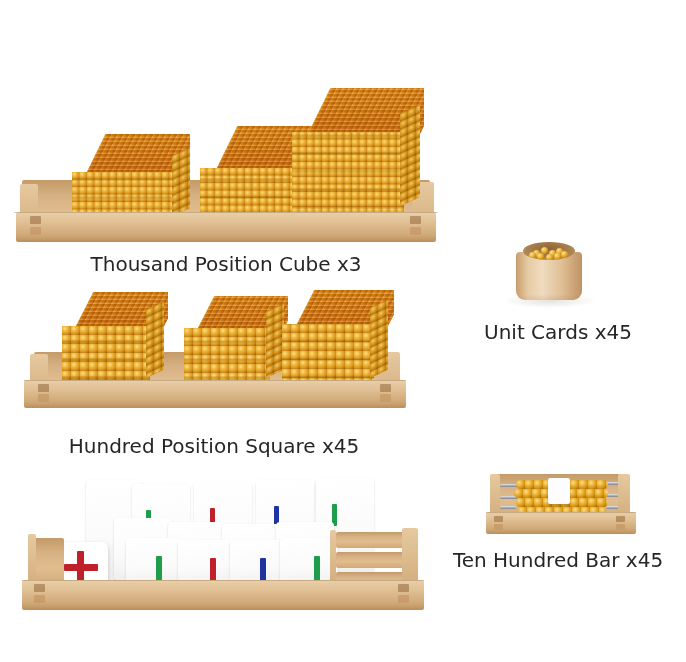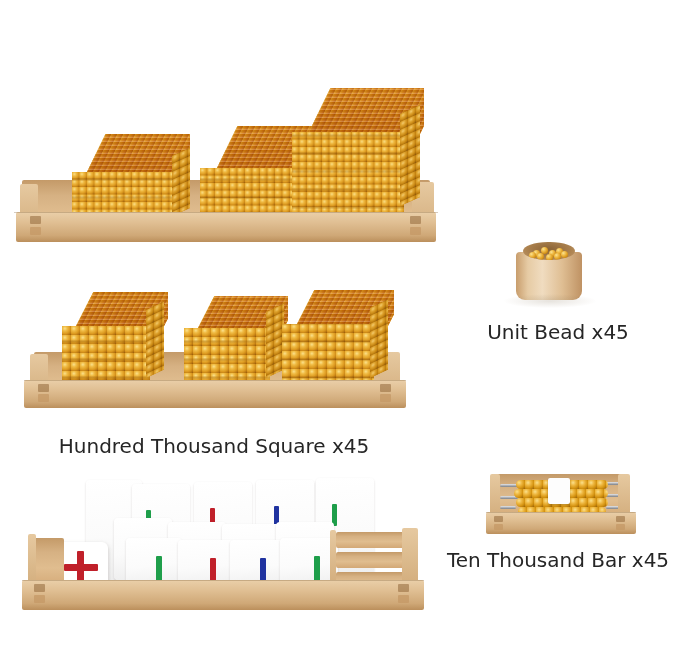--- a/index.html
+++ b/index.html
@@ -206,20 +206,21 @@
 
     <div class="tray-rail" style="left:2px; top:116px; width:420px; height:30px;"></div>
     <div class="tray-shadow-line" style="top:116px;"></div>
 
     <div class="joint" style="left:16px; top:120px; height:8px;"></div>
     <div class="joint light" style="left:16px; top:131px; height:8px;"></div>
     <div class="joint" style="left:396px; top:120px; height:8px;"></div>
     <div class="joint light" style="left:396px; top:131px; height:8px;"></div>
   </div>
 
+  <div class="caption" style="left:14px; top:252px; width:424px;">Thousand Position Cube x3</div>
 
   <div class="tray" style="left:24px; top:284px; width:382px; height:132px;">
 
     <div class="tray-inner" style="left:10px; top:68px; width:362px; height:50px;"></div>
     <div class="tray-rail side" style="left:6px; top:70px; width:18px; height:48px;"></div>
     <div class="tray-rail side" style="left:356px; top:68px; width:20px; height:50px;"></div>
 
     <div class="bead-block" style="left:38px; top:8px; width:106px; height:102px;">
       <div class="bead-top" style="height:36px; transform: skewX(-27deg); transform-origin: bottom left; width:88px; left:13px;">
           <div class="bead-top-rows"></div>
@@ -245,21 +246,21 @@
     </div>
 
     <div class="tray-rail" style="left:0px; top:96px; width:382px; height:28px;"></div>
     <div class="tray-shadow-line" style="top:96px;"></div>
     <div class="joint" style="left:14px; top:100px; height:8px;"></div>
     <div class="joint light" style="left:14px; top:110px; height:8px;"></div>
     <div class="joint" style="left:356px; top:100px; height:8px;"></div>
     <div class="joint light" style="left:356px; top:110px; height:8px;"></div>
   </div>
 
-  <div class="caption" style="left:14px; top:434px; width:400px;">Hundred Thousand Square x45</div>
+  <div class="caption" style="left:14px; top:434px; width:400px;">Hundred Position Square x45</div>
 
   <div class="tray" style="left:22px; top:476px; width:402px; height:140px;">
 
     <div class="card" style="left:64px; top:4px; width:56px; height:102px;"></div>
     <div class="card" style="left:110px; top:8px; width:58px; height:96px;">
       <div class="card-strip" style="left:14px; top:26px; width:5px; height:20px; background:#1e9e4a;"></div>
     </div>
     <div class="card" style="left:172px; top:6px; width:58px; height:96px;">
       <div class="card-strip" style="left:16px; top:26px; width:5px; height:20px; background:#c0202a;"></div>
     </div>
@@ -320,21 +321,21 @@
       <div class="cup-bead" style="left:64%; top:32%;"></div>
       <div class="cup-bead" style="left:26%; top:60%;"></div>
       <div class="cup-bead" style="left:44%; top:64%;"></div>
       <div class="cup-bead" style="left:60%; top:58%;"></div>
       <div class="cup-bead" style="left:74%; top:50%;"></div>
       <div class="cup-bead" style="left:12%; top:56%;"></div>
     </div>
   </div>
   <div class="shadow-soft" style="left:504px; top:294px; width:92px; height:14px;"></div>
 
-  <div class="caption" style="left:452px; top:320px; width:212px;">Unit Bead x45</div>
+  <div class="caption" style="left:452px; top:320px; width:212px;">Unit Cards x45</div>
 
   <div class="tray" style="left:486px; top:466px; width:150px; height:72px;">
 
     <div class="tray-inner" style="left:8px; top:8px; width:134px; height:44px;"></div>
 
     <div class="bar-strings" style="left:14px; top:10px; width:122px; height:42px;">
       <div class="wire" style="left:0px; top:8px; width:20px;"></div>
       <div class="wire" style="left:0px; top:20px; width:18px;"></div>
       <div class="wire" style="left:0px; top:30px; width:16px;"></div>
       <div class="wire" style="left:104px; top:6px; width:20px;"></div>
@@ -353,15 +354,15 @@
     <div class="tray-rail side" style="left:132px; top:8px; width:12px; height:46px;"></div>
 
     <div class="tray-rail" style="left:0px; top:46px; width:150px; height:22px;"></div>
     <div class="tray-shadow-line" style="top:46px;"></div>
     <div class="joint" style="left:8px; top:50px; height:6px; width:9px;"></div>
     <div class="joint light" style="left:8px; top:58px; height:6px; width:9px;"></div>
     <div class="joint" style="left:130px; top:50px; height:6px; width:9px;"></div>
     <div class="joint light" style="left:130px; top:58px; height:6px; width:9px;"></div>
   </div>
 
-  <div class="caption" style="left:440px; top:548px; width:236px;">Ten Thousand Bar x45</div>
+  <div class="caption" style="left:440px; top:548px; width:236px;">Ten Hundred Bar x45</div>
 
 </div>
 
 </body></html>

